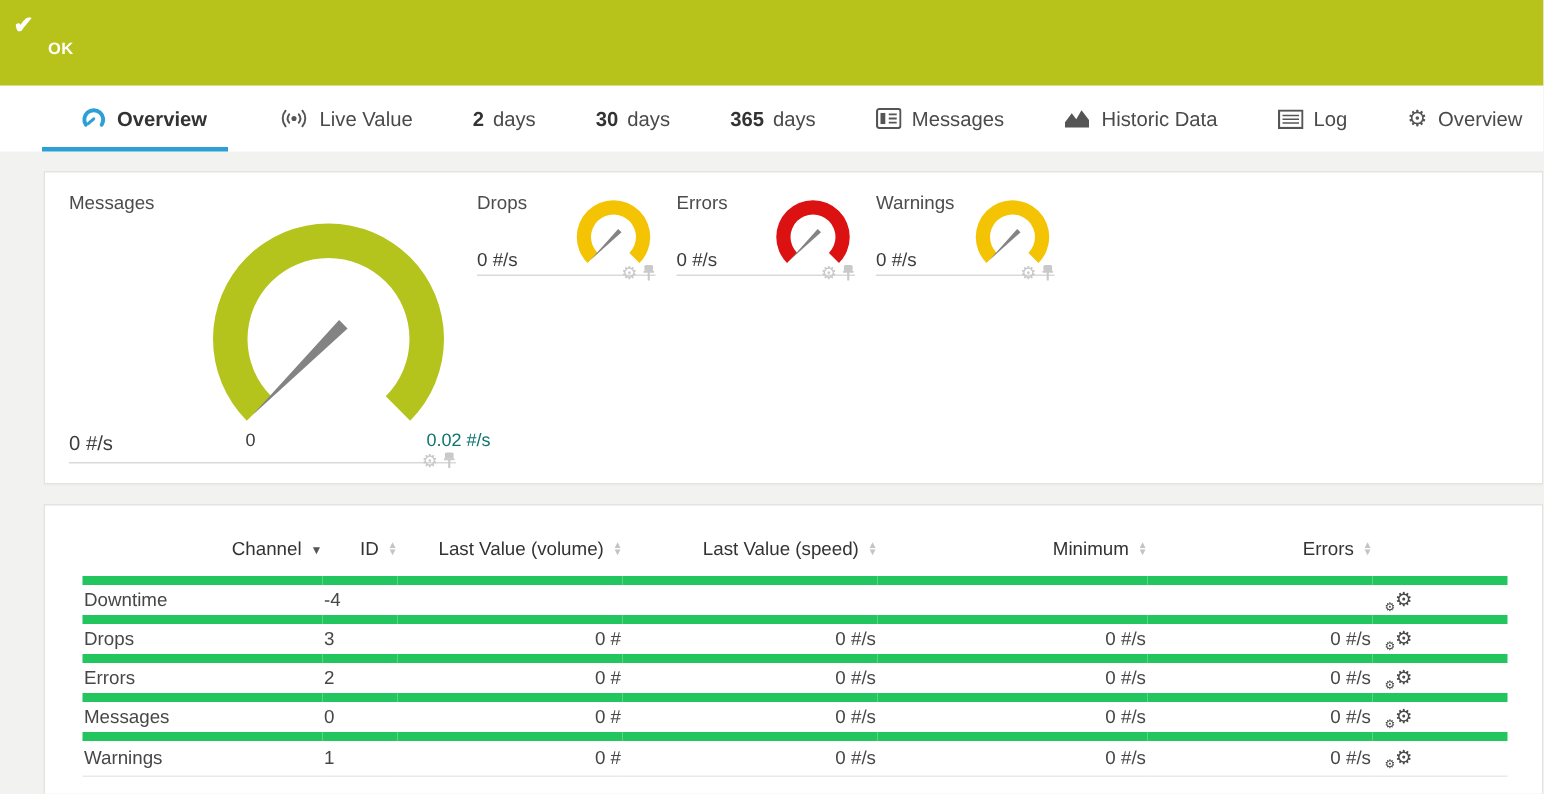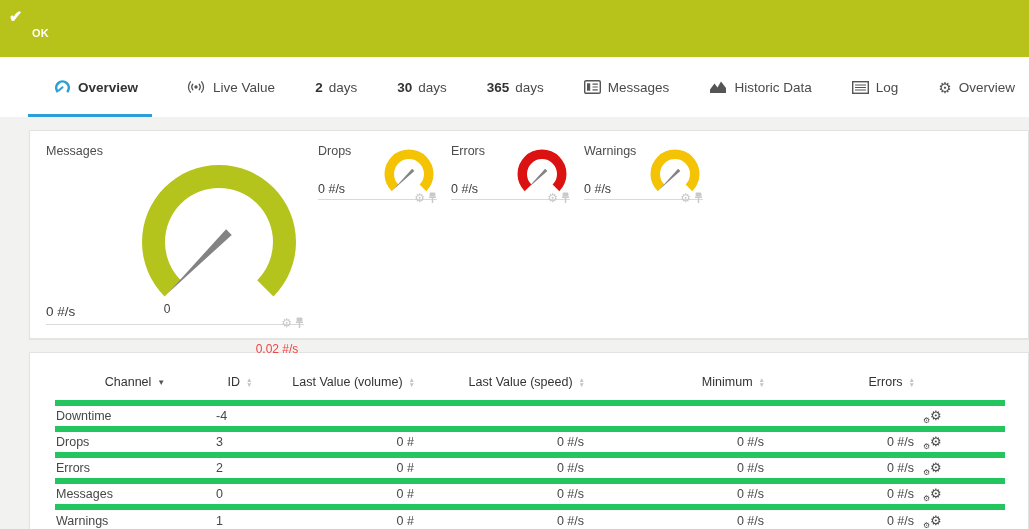--- a/index.html
+++ b/index.html
@@ -18,21 +18,21 @@
   .title-row { position:absolute; left:30px; top:4px; font-size:17.5px; white-space:nowrap; }
   .sensor-type { font-style:italic; margin-right:6px; }
   .flag { font-size:11px; vertical-align:top; margin-left:4px; position:relative; top:-2px; }
   .stars { margin-left:16px; font-size:12.5px; letter-spacing:1.5px; vertical-align:top; position:relative; top:-1px; }
   .star-filled { color:#3a3a3a; }
   .star-empty { color:#ffffff; }
   .status-ok { position:absolute; left:32px; top:27px; font-size:11px; font-weight:bold; letter-spacing:0.3px; }
 
   
   .tabbar {
-    height:60px; background:#fff; display:flex; justify-content:space-between;
+    height:44px; background:#fff; display:flex; justify-content:space-between;
     align-items:stretch; padding:0 8px 0 28px;
   }
   .tab { display:flex; align-items:center; gap:7px; font-size:13.5px; color:#4a4a4a; position:relative; padding:0 6px; white-space:nowrap; }
   .tab.active { font-weight:bold; color:#333; padding:0 14px 0 26px; }
   .tab.active::after { content:""; position:absolute; left:0; right:0; bottom:0; height:3px; background:#2b9fd6; }
   .tab .num { font-weight:bold; color:#333; margin-right:-1px; }
   .tab .gear-glyph { font-size:15px; color:#555; line-height:1; }
 
   
   .panel { background:#fff; border:1px solid #e3e3e2; box-shadow:0 1px 1px rgba(0,0,0,0.05); }
@@ -42,28 +42,28 @@
   }
   .gblock { position:relative; border-bottom:1px solid #d9d9d9; margin-right:14px; }
   .gblock.big { width:258px; height:181px; }
   .gblock.small { width:119px; height:56px; }
   .glabel { font-size:12.5px; color:#4c4c4c; }
   .gvalue { position:absolute; left:0; bottom:5px; font-size:13.5px; color:#3c3c3c; }
   .gblock.small .gvalue { bottom:3px; font-size:12.5px; }
   .big-gauge-svg { position:absolute; top:10px; left:73px; }
   .small-gauge-svg { position:absolute; top:5px; right:0; }
   .gmin { position:absolute; top:158px; left:99px; width:44px; text-align:center; font-size:12px; color:#3c3c3c; }
-  .gmax { position:absolute; top:158px; left:181px; width:100px; text-align:center; font-size:12px; color:#ef4444;margin-top:40px; }
+  .gmax { position:absolute; top:158px; left:181px; width:100px; text-align:right; font-size:12px; color:#0f766e; }
   .gicons { position:absolute; right:0; bottom:-5px; display:flex; align-items:center; gap:3px; }
   .gicons .gear-glyph { font-size:12px; color:#c9c9c9; line-height:1; }
 
   
   .table-panel { margin:13px 0 0 29px; width:1000px; height:197px; padding:14px 25px 0; }
   table { width:100%; border-collapse:collapse; table-layout:fixed; }
-  th { font-size:12.5px; color:#333; font-weight:normal; text-align:center; padding:8px 0 11px; white-space:nowrap; }
+  th { font-size:12.5px; color:#333; font-weight:normal; text-align:right; padding:8px 0 11px; white-space:nowrap; }
   th.c-center, td.c-center { text-align:right; }
   td { font-size:12.5px; color:#474747; border-top:6px solid #22c55e; height:26px; vertical-align:middle; white-space:nowrap; }
   tbody tr:last-child td { border-bottom:1px solid #e9e9e9; }
   .sort { display:inline-flex; flex-direction:column; margin-left:6px; vertical-align:middle; color:#c4c4c4; position:relative; top:-1px; }
   .sort i { font-style:normal; font-size:6.5px; line-height:5px; }
   .sort-active { margin-left:6px; font-size:8px; color:#555; vertical-align:middle; }
   .chgear { display:inline-block; position:relative; padding-left:14px; color:#4a4a4a; }
   .chgear .g-big { font-size:13px; line-height:1; }
   .chgear .g-small { position:absolute; left:7px; bottom:-2px; font-size:8px; line-height:1; }
 </style>

